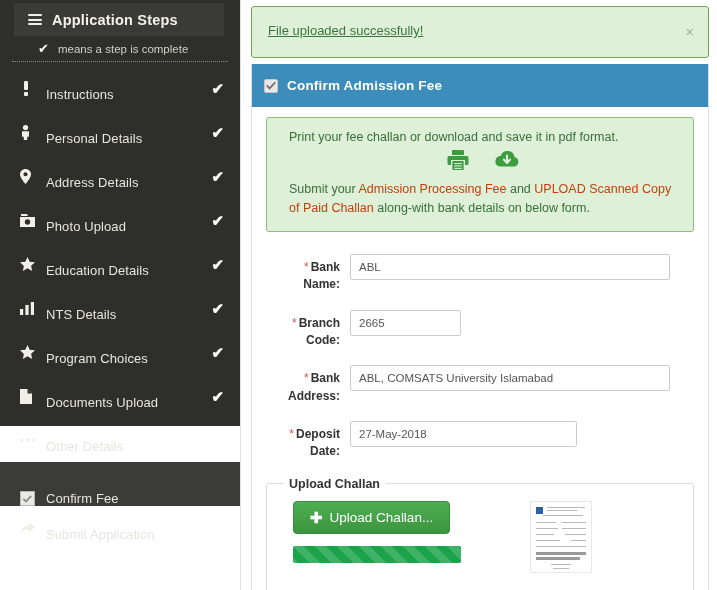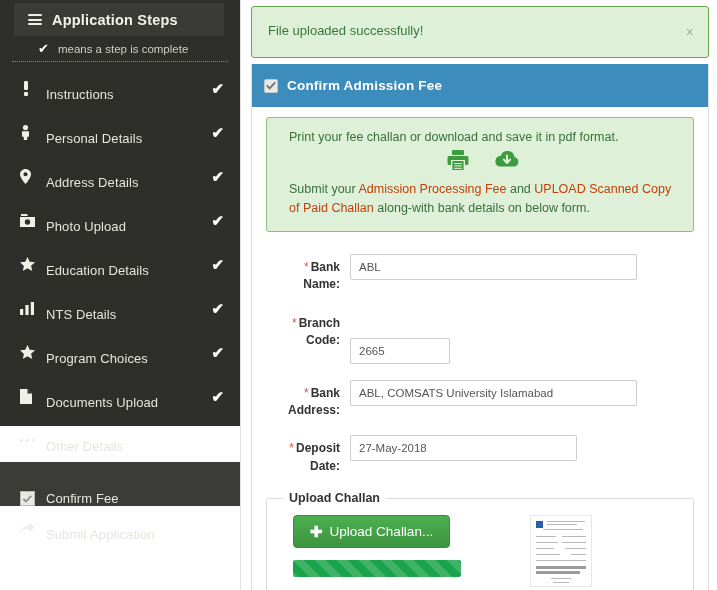--- a/index.html
+++ b/index.html
@@ -79,21 +79,21 @@
     background: #dff0d8;
     border: 1px solid #6aa84f;
     border-radius: 3px;
     padding: 11px 12px 12px 16px;
     color: #3c763d;
     font-size: 13px;
     display: flex; align-items: flex-start; justify-content: space-between;
     min-height: 52px;
     margin-bottom: 6px;
   }
-  .alert-success .a-text { line-height: 1.4; padding-top: 4px; }
+  .alert-success .a-text { line-height: 1.4; padding-top: 4px; text-decoration: underline; }
   .alert-close {
     color: #9ab48d; font-size: 14px; line-height: 1;
     padding-top: 7px; padding-right: 2px; cursor: pointer;
   }
 
   .panel { border: 1px solid #dddddd; border-top: none; background:#fff; }
   .panel-heading {
     background: #3c8dbc;
     color: #ffffff;
     padding: 13px 12px;
@@ -147,22 +147,22 @@
     height: 26px;
     border: 1px solid #cccccc;
     border-radius: 2px;
     background: #ffffff;
     font-family: "Liberation Sans", sans-serif;
     font-size: 11.5px;
     color: #555555;
     padding: 2px 8px;
     outline: none;
   }
-  input.w-full { width: 287px; }
-  input.w-sm { width: 100px; margin-top: 28px; }
+  input.w-full { width: 320px; }
+  input.w-sm { width: 111px; }
   input.w-md { width: 227px; }
 
   fieldset.upload-box {
     border: 1px solid #dcdcdc;
     border-radius: 3px;
     margin: 2px 0 0 0;
     padding: 4px 12px 14px 12px;
     min-height: 118px;
   }
   fieldset.upload-box legend {

